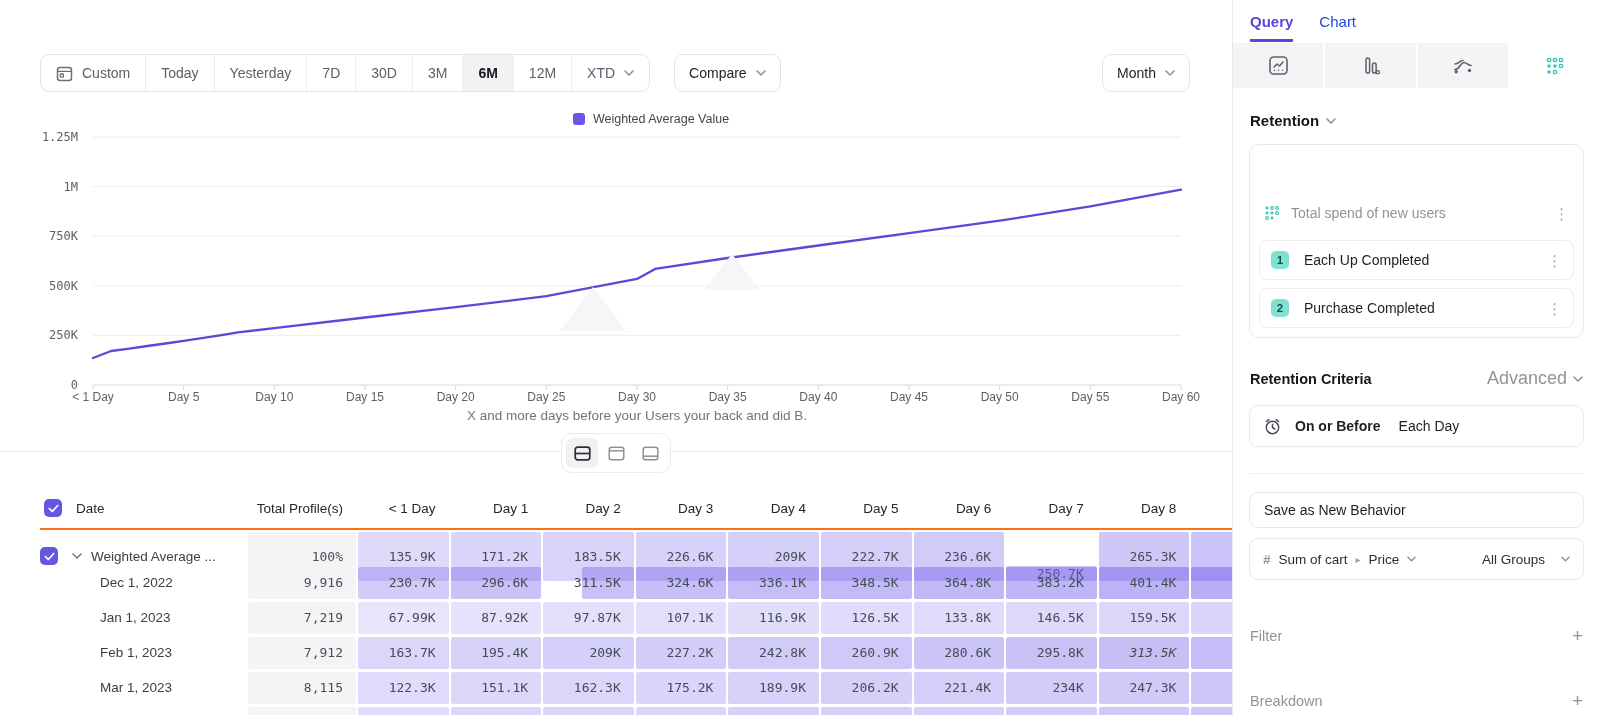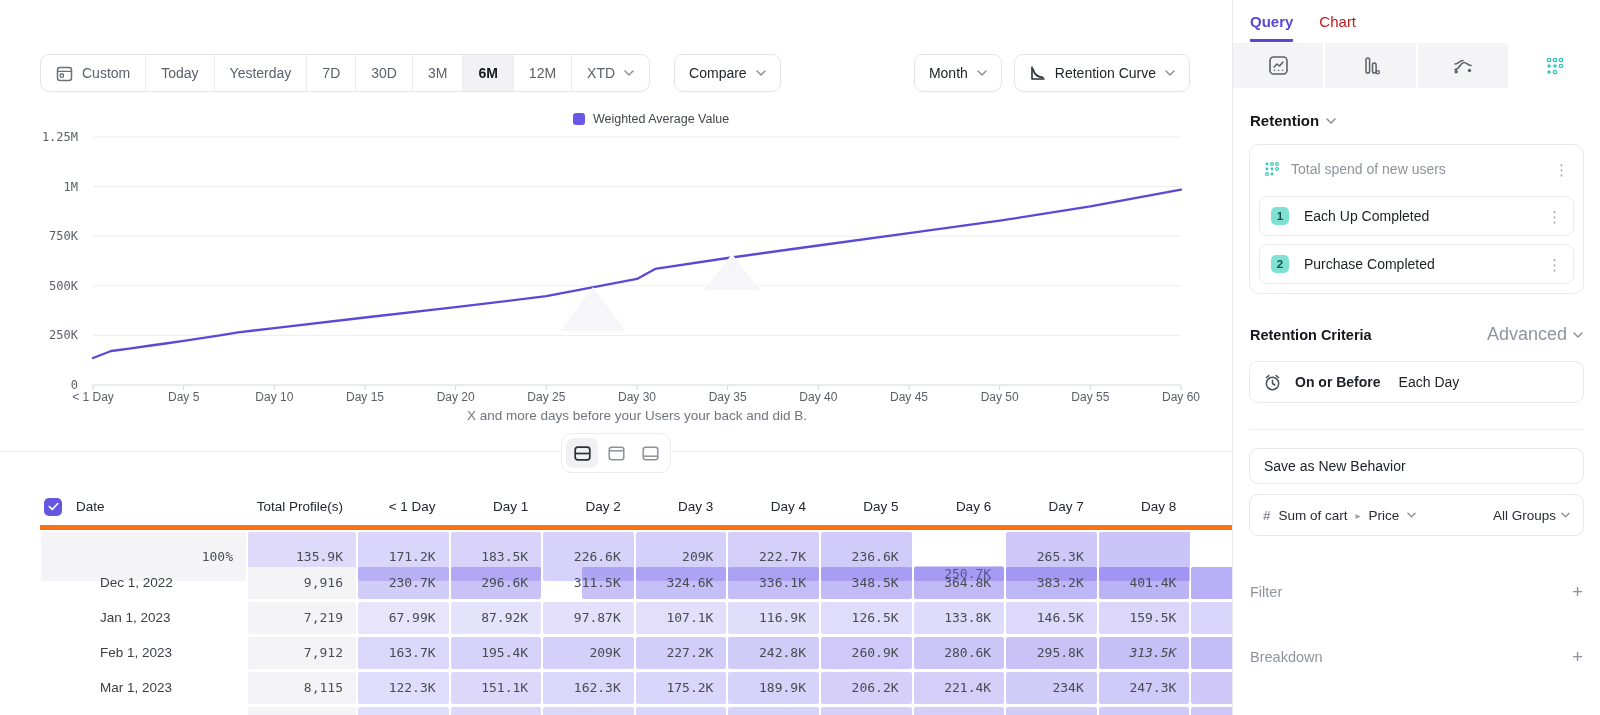--- a/index.html
+++ b/index.html
@@ -33,60 +33,60 @@
 
   
   .h-divider { position:absolute; top:451px; left:0; width:1232px; height:1px; background:#ebebee; }
   .toggle-group { position:absolute; top:433px; left:616px; transform:translateX(-50%); display:flex; gap:2px; background:#fff; border:1px solid #ececef; border-radius:10px; padding:4px; }
   .tg-btn { width:32px; height:30px; display:flex; align-items:center; justify-content:center; border-radius:7px; color:#8d929a; cursor:pointer; }
   .tg-btn.active { background:#f1f1f4; color:#2b2f36; }
 
   
   .table { position:absolute; top:488px; left:0; width:1232px; height:227px; overflow:hidden; }
   .thead, .trow { display:grid; grid-template-columns:207px 110px repeat(9,92.6px) 1fr; margin-left:40px; align-items:stretch; }
-  .thead { height:42px; border-bottom:5px solid #f97316; align-items:center; }
+  .thead { height:42px; border-bottom:2px solid #f97316; align-items:center; }
   .hcell { display:flex; justify-content:flex-end; padding-right:14px; font-size:13.5px; color:#23262c; font-weight:500; }
   .hdate { display:flex; align-items:center; gap:14px; padding-left:4px; font-size:13.5px; color:#23262c; font-weight:500; }
   .trow { height:35px; }
   .dcell { display:flex; align-items:center; font-size:13.5px; color:#3c4046; }
   .dcell .lbl { white-space:nowrap; }
   .dcell.sub { padding-left:60px; }
   .vcell { margin:1.5px 1px; border-radius:2px; display:flex; align-items:center; justify-content:flex-end; padding-right:13px; font-family:"DejaVu Sans Mono", monospace; font-size:13px; color:#474c53; }
   .tcell { background:#f4f4f6; color:#4a4f57; }
   .checkbox { width:18px; height:18px; border-radius:5px; background:var(--accent,#6456e0); display:flex; align-items:center; justify-content:center; flex:none; cursor:pointer; }
   .row-chev { color:#6f747c; margin:0 9px 0 14px; display:inline-flex; cursor:pointer; }
 
   
   .panel { position:absolute; left:1232px; top:0; width:368px; height:715px; border-left:1px solid #e9e9ec; background:#fff; }
   .ptabs { display:flex; gap:26px; padding:13px 0 0 17px; font-size:15px; }
-  .ptab { padding-bottom:9px; color:#b91c1c; cursor:pointer; }
+  .ptab { padding-bottom:9px; color:#1d4ed8; cursor:pointer; }
   .ptab.active { color:#5846d6; font-weight:700; border-bottom:3px solid #5846d6; border-radius:1px; }
   .icon-strip { display:grid; grid-template-columns:1fr 1fr 1fr 1fr; gap:2px; height:45px; margin-top:1px; background:#fff; }
   .icon-tab { display:flex; align-items:center; justify-content:center; background:#f4f4f6; color:#5c6168; cursor:pointer; }
   .icon-tab.active { background:#fff; color:#2fc6b7; }
   .section-head { margin:24px 17px 0; display:flex; align-items:center; gap:7px; font-size:15px; font-weight:700; color:#15171c; cursor:pointer; }
   .behavior-card { margin:15px 16px 0; border:1px solid #e9e9ec; border-radius:10px; padding:9px; }
-  .bc-title { display:flex; align-items:center; gap:11px; padding:7px 5px 11px; font-size:14px; color:#8f949c; }
+  .bc-title { display:flex; align-items:center; gap:11px; padding:7px 5px 11px; font-size:14px; color:#8f949c;margin-top:44px; }
   .kebab { margin-left:auto; color:#9aa0a8; font-size:15px; line-height:1; cursor:pointer; }
   .step { border:1px solid #ececef; border-radius:8px; height:40px; display:flex; align-items:center; padding:0 11px; margin-top:8px; background:#fff; }
   .badge { width:18px; height:18px; border-radius:5px; background:#7fe0d4; color:#14514a; font-size:11.5px; font-weight:700; display:flex; align-items:center; justify-content:center; margin-right:15px; }
   .step-label { font-size:14px; color:#1c1f24; font-weight:500; }
   .criteria-row { margin:30px 17px 0; display:flex; align-items:center; justify-content:space-between; }
   .criteria-label { font-size:14.5px; font-weight:700; color:#15171c; }
   .criteria-mode { display:flex; align-items:center; gap:6px; font-size:18px; color:#8f949c; cursor:pointer; }
   .cond-box { margin:16px 16px 0; border:1px solid #e9e9ec; border-radius:9px; height:42px; display:flex; align-items:center; padding:0 13px; gap:13px; }
   .cond-primary { font-size:14px; font-weight:700; color:#1c1f24; }
   .cond-secondary { font-size:14px; color:#1c1f24; margin-left:5px; }
   .p-divider { margin:26px 16px 0; height:1px; background:#eeeef1; }
   .save-box { margin:18px 16px 0; border:1px solid #e9e9ec; border-radius:9px; height:36px; display:flex; align-items:center; padding:0 14px; font-size:14px; color:#1c1f24; font-weight:500; cursor:pointer; }
   .measure-box { margin:10px 16px 0; border:1px solid #e9e9ec; border-radius:9px; height:42px; display:flex; align-items:center; padding:0 13px; gap:8px; font-size:13.5px; }
   .m-sym { color:#8f949c; font-weight:700; }
   .m-prop, .m-sub, .m-group { color:#2a2e34; }
   .m-arrow { color:#9aa0a8; font-size:10px; }
-  .m-right { margin-left:auto; display:flex; align-items:center; gap:5px; cursor:pointer; }
+  .m-right { margin-left:auto; display:flex; align-items:center; gap:16px; cursor:pointer; }
   .addable-row { margin:46px 17px 0; display:flex; align-items:center; justify-content:space-between; color:#8f949c; font-size:14.5px; }
   .plus { font-size:19px; font-weight:400; color:#8f949c; cursor:pointer; line-height:1; }
 </style>
 </head>
 <body>
 
 <div class="app">
 
   <div class="main">
 
@@ -136,34 +136,20 @@
         <span>Compare</span>
         <span class="chev">
             <svg width="10" height="6" viewBox="0 0 10 6" fill="none">
               <path d="M1 1l4 4 4-4" stroke="currentColor" stroke-width="1.5" stroke-linecap="round" stroke-linejoin="round"></path>
             </svg>
           </span>
       </button>
       <div class="tb-right">
         <button class="btn">
           <span>Month</span>
-          <span class="chev">
-              <svg width="10" height="6" viewBox="0 0 10 6" fill="none">
-                <path d="M1 1l4 4 4-4" stroke="currentColor" stroke-width="1.5" stroke-linecap="round" stroke-linejoin="round"></path>
-              </svg>
-            </span>
-        </button>
-        <button class="btn">
-          <span style="display:inline-flex;color:#2b2f36">
-              <svg width="17" height="17" viewBox="0 0 17 17" fill="none">
-                <path d="M3 2v12h12" stroke="currentColor" stroke-width="1.6" stroke-linecap="round" stroke-linejoin="round"></path>
-                <path d="M4 4c1 5.5 4.5 8 10 8.5" stroke="currentColor" stroke-width="1.6" stroke-linecap="round"></path>
-              </svg>
-            </span>
-          <span>Retention Curve</span>
           <span class="chev">
               <svg width="10" height="6" viewBox="0 0 10 6" fill="none">
                 <path d="M1 1l4 4 4-4" stroke="currentColor" stroke-width="1.5" stroke-linecap="round" stroke-linejoin="round"></path>
               </svg>
             </span>
         </button>
       </div>
     </div>
 
     <div class="legend">
@@ -238,20 +224,33 @@
           <div class="hcell">Day 3</div>
           <div class="hcell">Day 4</div>
           <div class="hcell">Day 5</div>
           <div class="hcell">Day 6</div>
           <div class="hcell">Day 7</div>
           <div class="hcell">Day 8</div>
           <div></div>
         </div>
       <div id="tbody">
           <div class="trow">
+            <div class="dcell">
+              <span class="checkbox">
+                <svg width="11" height="9" viewBox="0 0 13 10" fill="none">
+                  <path d="M1.5 5l3.5 3.5L11.5 1.5" stroke="#fff" stroke-width="2" stroke-linecap="round" stroke-linejoin="round"></path>
+                </svg>
+              </span>
+              <span class="row-chev">
+                <svg width="10" height="6" viewBox="0 0 10 6" fill="none">
+                  <path d="M1 1l4 4 4-4" stroke="currentColor" stroke-width="1.5" stroke-linecap="round" stroke-linejoin="round"></path>
+                </svg>
+              </span>
+              <span class="lbl">Weighted Average ...</span>
+            </div>
             <div class="vcell tcell">100%</div>
             <div class="vcell" style="background: rgba(113, 94, 235, 0.227);">135.9K</div>
             <div class="vcell" style="background: rgba(113, 94, 235, 0.26);">171.2K</div>
             <div class="vcell" style="background: rgba(113, 94, 235, 0.27);">183.5K</div>
             <div class="vcell" style="background: rgba(113, 94, 235, 0.282);">226.6K</div>
             <div class="vcell" style="background: rgba(113, 94, 235, 0.294);">209K</div>
             <div class="vcell" style="background: rgba(113, 94, 235, 0.306);">222.7K</div>
             <div class="vcell" style="background: rgba(113, 94, 235, 0.32);">236.6K</div>
             <div class="vcell" style="background: rgba(113, 94, 235, 0.333); margin-top: 36px;">250.7K</div>
             <div class="vcell" style="background: rgba(113, 94, 235, 0.345);">265.3K</div>

